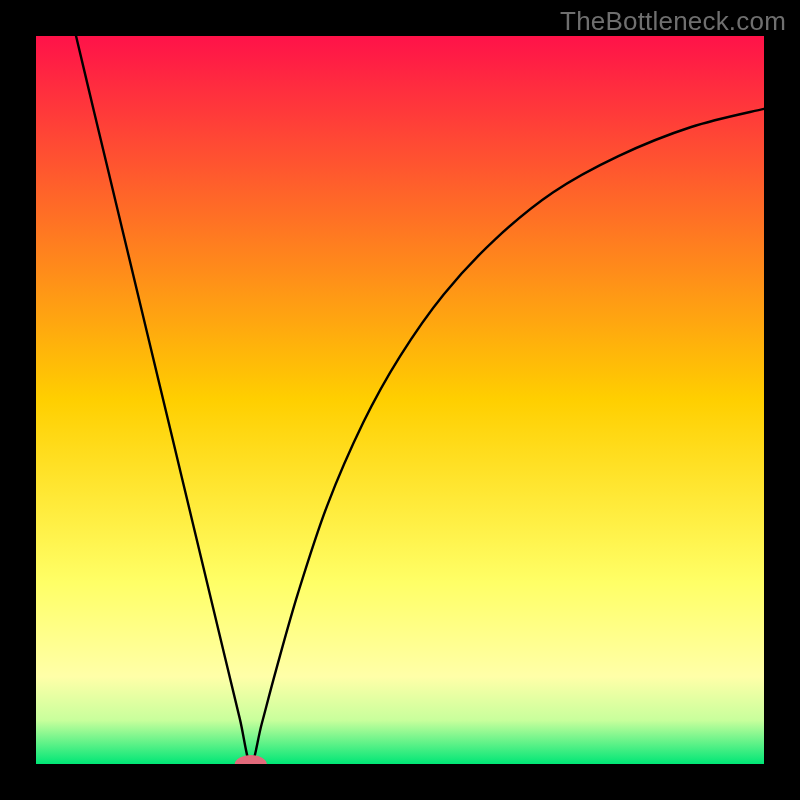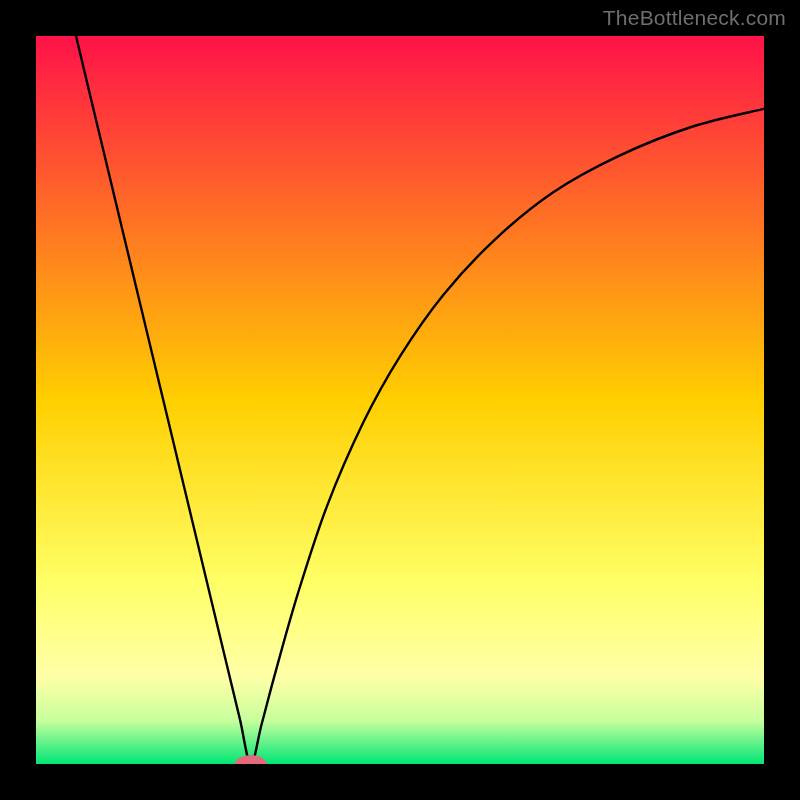--- a/index.html
+++ b/index.html
@@ -15,21 +15,21 @@
     position: relative;
     width: 800px;
     height: 800px;
     background: #000;
   }
   .watermark {
     position: absolute;
     top: 6px;
     right: 14px;
     color: #6f6f6f;
-    font-size: 21px;
+    font-size: 26px;
     letter-spacing: 0.2px;
     font-weight: 400;
   }
   .plot-area {
     position: absolute;
     left: 36px;
     top: 36px;
     width: 728px;
     height: 728px;
   }

